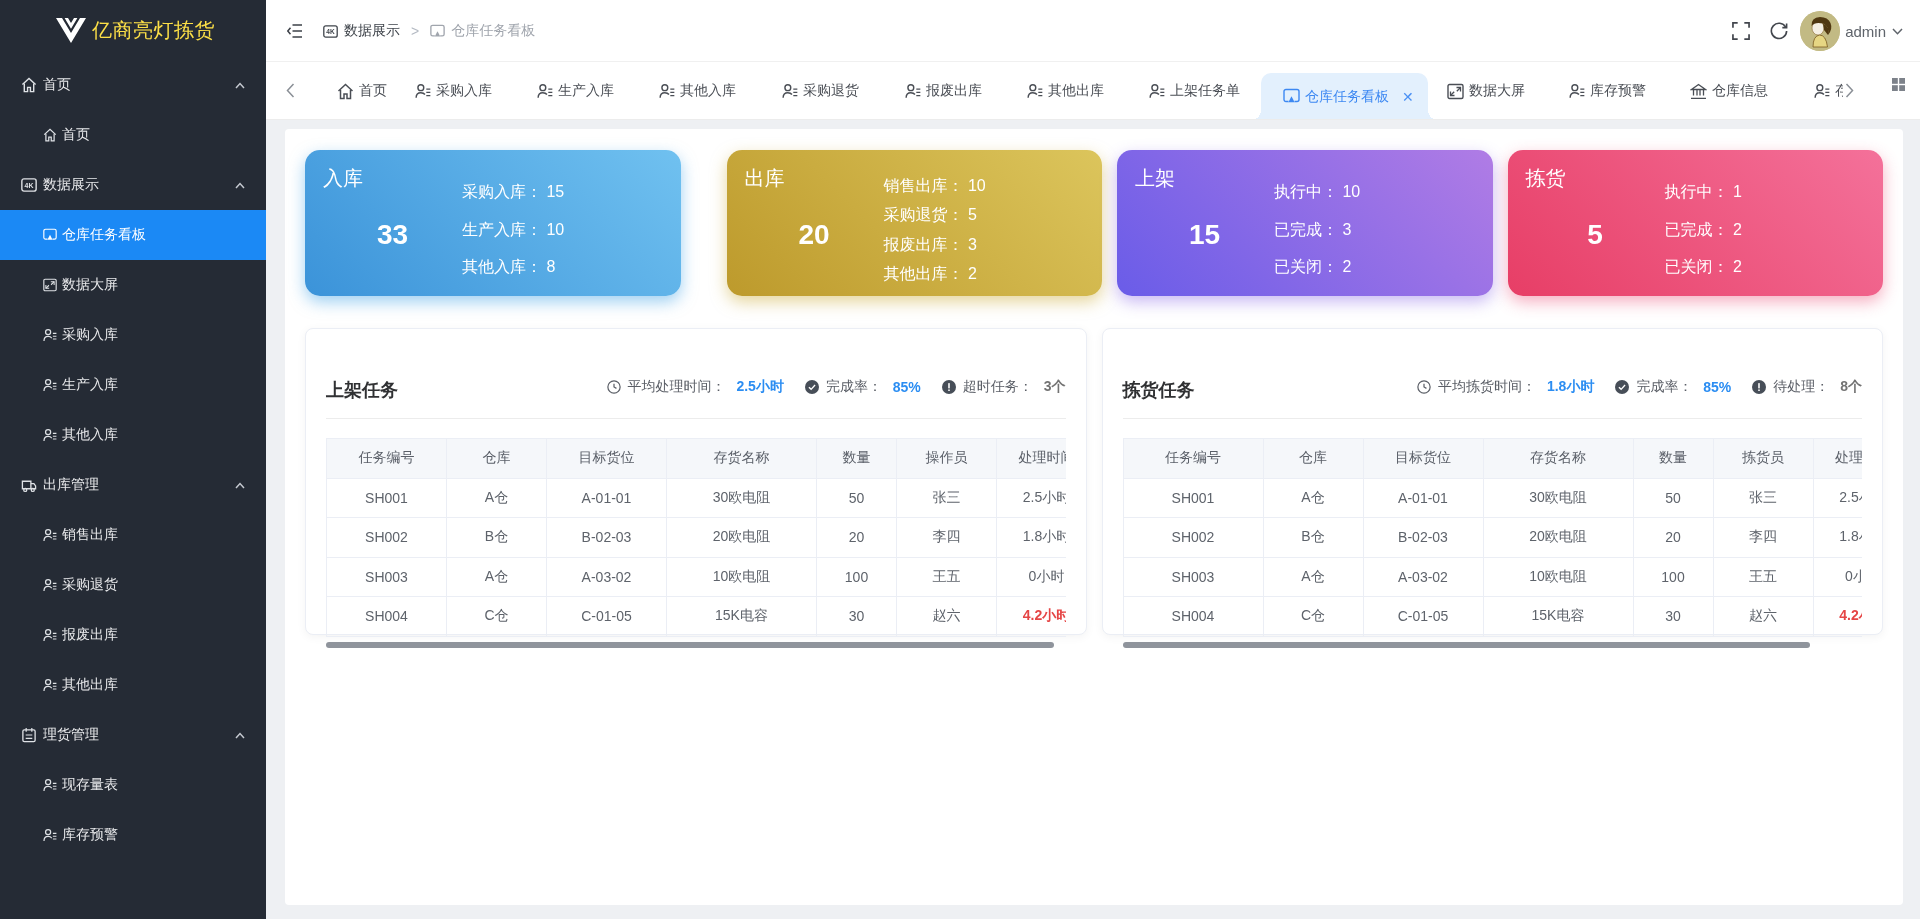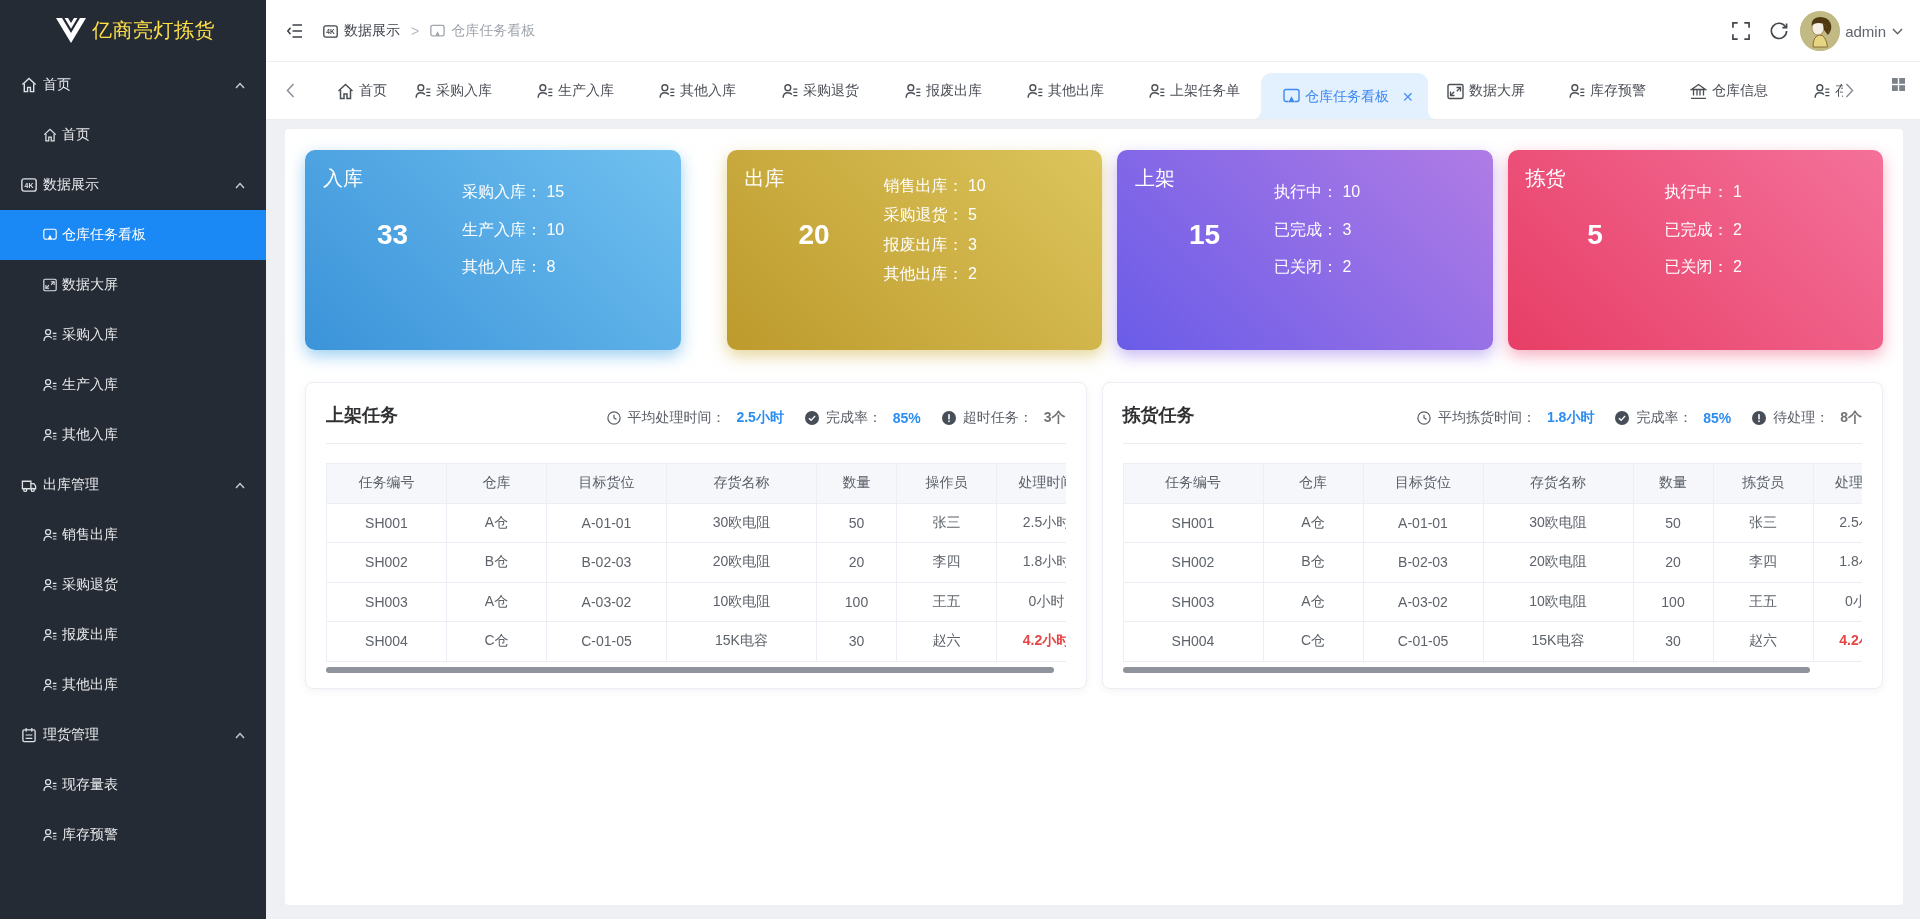--- a/index.html
+++ b/index.html
@@ -47,34 +47,34 @@
 .tb-left { position:absolute; left:20px; top:21px; }
 .tb-right { position:absolute; right:0; top:0; height:58px; width:77px; background:#fff; }
 .tb-right .chev { position:absolute; left:2px; top:21px; }
 .tb-right .grid { position:absolute; right:15px; top:15px; }
 
 
 .content { position:absolute; top:120px; left:0; right:0; bottom:0; background:#eef0f3; padding:9px 17px 14px 19px; }
 .page { background:#fff; border-radius:4px; height:776px; position:relative; padding:21px 20px 0 20px; overflow:hidden; }
 
 .cards { display:flex; gap:15px; }
-.card { flex:1; height:200px; border-radius:10px; position:relative; color:#fff; }
+.card { flex:1; height:146px; border-radius:15px; position:relative; color:#fff; }
 .card .ct { position:absolute; left:18px; top:15px; font-size:20px; }
 .card .cn { position:absolute; left:0; top:69px; width:175px; text-align:center; font-size:28px; font-weight:bold; }
 .card .cl { position:absolute; left:157px; top:0; font-size:16px; }
 .card .cl.l3 { top:23px; line-height:37.7px; }
 .card .cl.l4 { top:21px; line-height:29.3px; }
 .card1 { background:linear-gradient(45deg,#3b93d9,#70c1f0); box-shadow:0 6px 16px rgba(80,170,232,.55); }
 .card2 { background:linear-gradient(45deg,#bd9a2c,#dcc55c); box-shadow:0 6px 16px rgba(205,173,60,.5);margin-left:31px; }
 .card3 { background:linear-gradient(45deg,#6a5ce8,#b07ce5); box-shadow:0 6px 16px rgba(135,100,230,.45); }
 .card4 { background:linear-gradient(45deg,#e73e66,#f4719a); box-shadow:0 6px 16px rgba(235,80,120,.45); }
 
 .panels { display:flex; gap:15px; margin-top:32px; }
 .panel { flex:1; min-width:0; height:307px; background:#fff; border:1px solid #ebeef5; border-radius:8px; box-shadow:0 2px 10px rgba(0,0,0,.05); padding:20px 20px 0 20px; position:relative; }
-.phead { display:flex; align-items:flex-end; justify-content:space-between; }
+.phead { display:flex; align-items:flex-start; justify-content:space-between;margin-top:29px; }
 .ptitle { font-size:18px; font-weight:bold; color:#303133; }
 .pstats { display:flex; align-items:center; gap:21px; font-size:14px; color:#5a5e66; }
 .pstat { display:flex; align-items:center; gap:7px; }
 .pstat b.blue { color:#2b8df2; }
 .pstat b.orange { color:#737373; }
 .pdiv { border-bottom:1px solid #ececec; margin:16px -0px 0; }
 .twrap { margin-top:19px; overflow:hidden; position:relative; }
 table { border-collapse:collapse; table-layout:fixed; width:770px; }
 th, td { border:1px solid #ebeef5; height:39.5px; font-size:14px; text-align:center; font-weight:normal; color:#5e636b; padding:0; }
 th { background:#f5f7fa; color:#5a5f68; }

